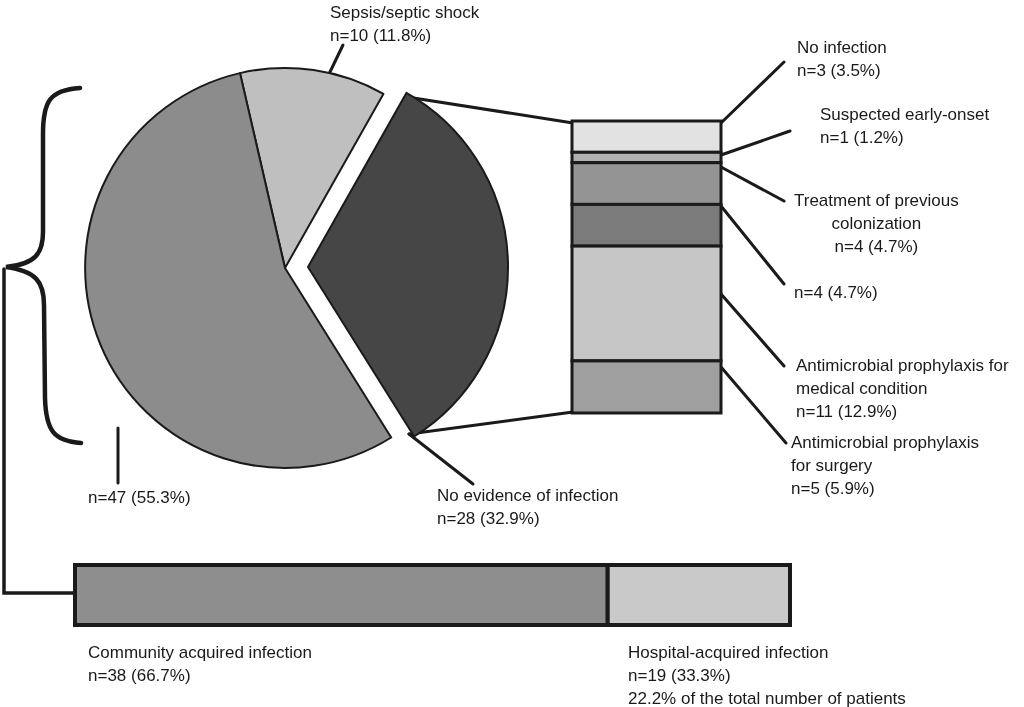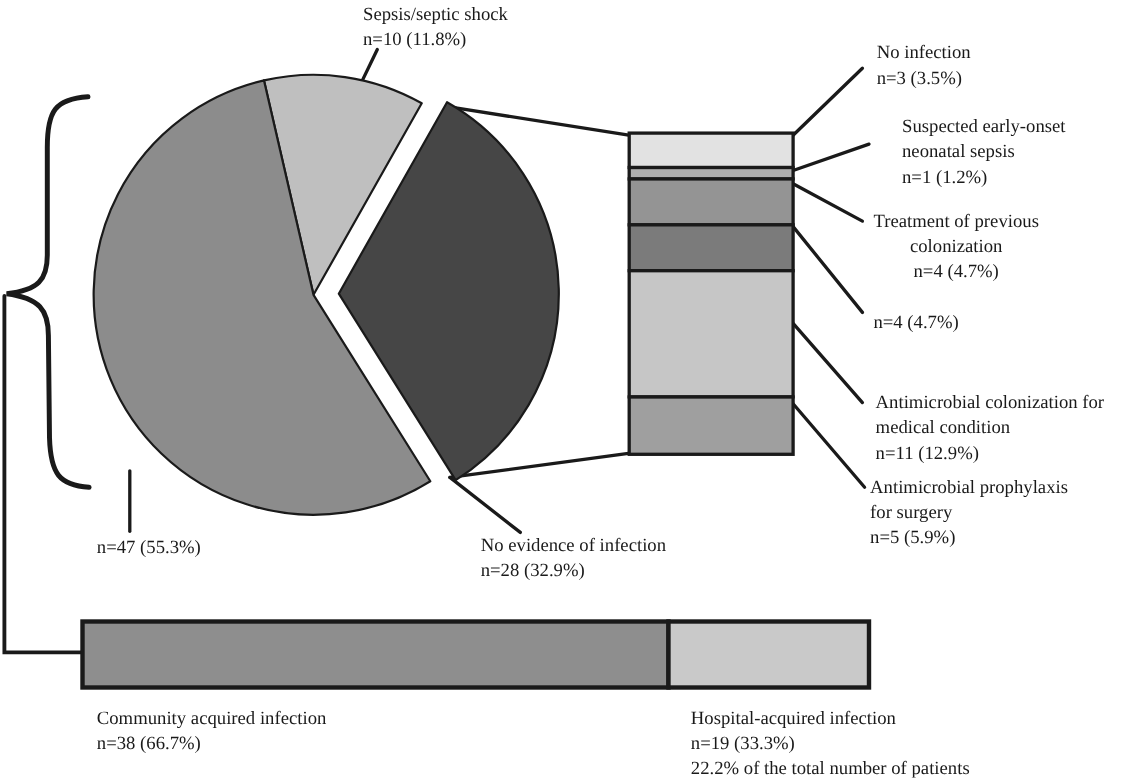--- a/index.html
+++ b/index.html
@@ -2,21 +2,21 @@
 <html><head>
 <meta charset="utf-8">
 <style>
   html, body { margin: 0; padding: 0; background: #ffffff; }
   #stage {
     position: relative;
     width: 1024px;
     height: 707px;
     background: #ffffff;
     overflow: hidden;
-    font-family: Liberation Serif, serif;
+    font-family: Liberation Sans, sans-serif;
     color: #1a1a1a;
   }
   #figure-canvas { position: absolute; left: 0; top: 0; }
   .label {
     position: absolute;
     font-size: 17px;
     line-height: 23px;
     white-space: nowrap;
     color: #1a1a1a;
   }
@@ -68,33 +68,32 @@
     <div>No evidence of infection</div>
     <div>n=28 (32.9%)</div>
   </div>
 
   <div class="label" style="left:797px; top:36px;">
     <div>No infection</div>
     <div>n=3 (3.5%)</div>
   </div>
   <div class="label" style="left:820px; top:103px;">
     <div>Suspected early-onset</div>
-    <div>neonatal sepsis</div>
     <div>n=1 (1.2%)</div>
   </div>
   <div class="label" style="left:794px; top:189px;text-align:center;">
     <div>Treatment of previous</div>
     <div>colonization</div>
     <div>n=4 (4.7%)</div>
   </div>
   <div class="label" style="left:794px; top:281px;">
     <div>n=4 (4.7%)</div>
   </div>
   <div class="label" style="left:796px; top:354px;">
-    <div>Antimicrobial colonization for</div>
+    <div>Antimicrobial prophylaxis for</div>
     <div>medical condition</div>
     <div>n=11 (12.9%)</div>
   </div>
   <div class="label" style="left:791px; top:431px;">
     <div>Antimicrobial prophylaxis</div>
     <div>for surgery</div>
     <div>n=5 (5.9%)</div>
   </div>
 
   <div class="label" style="left:88px; top:641px;">

